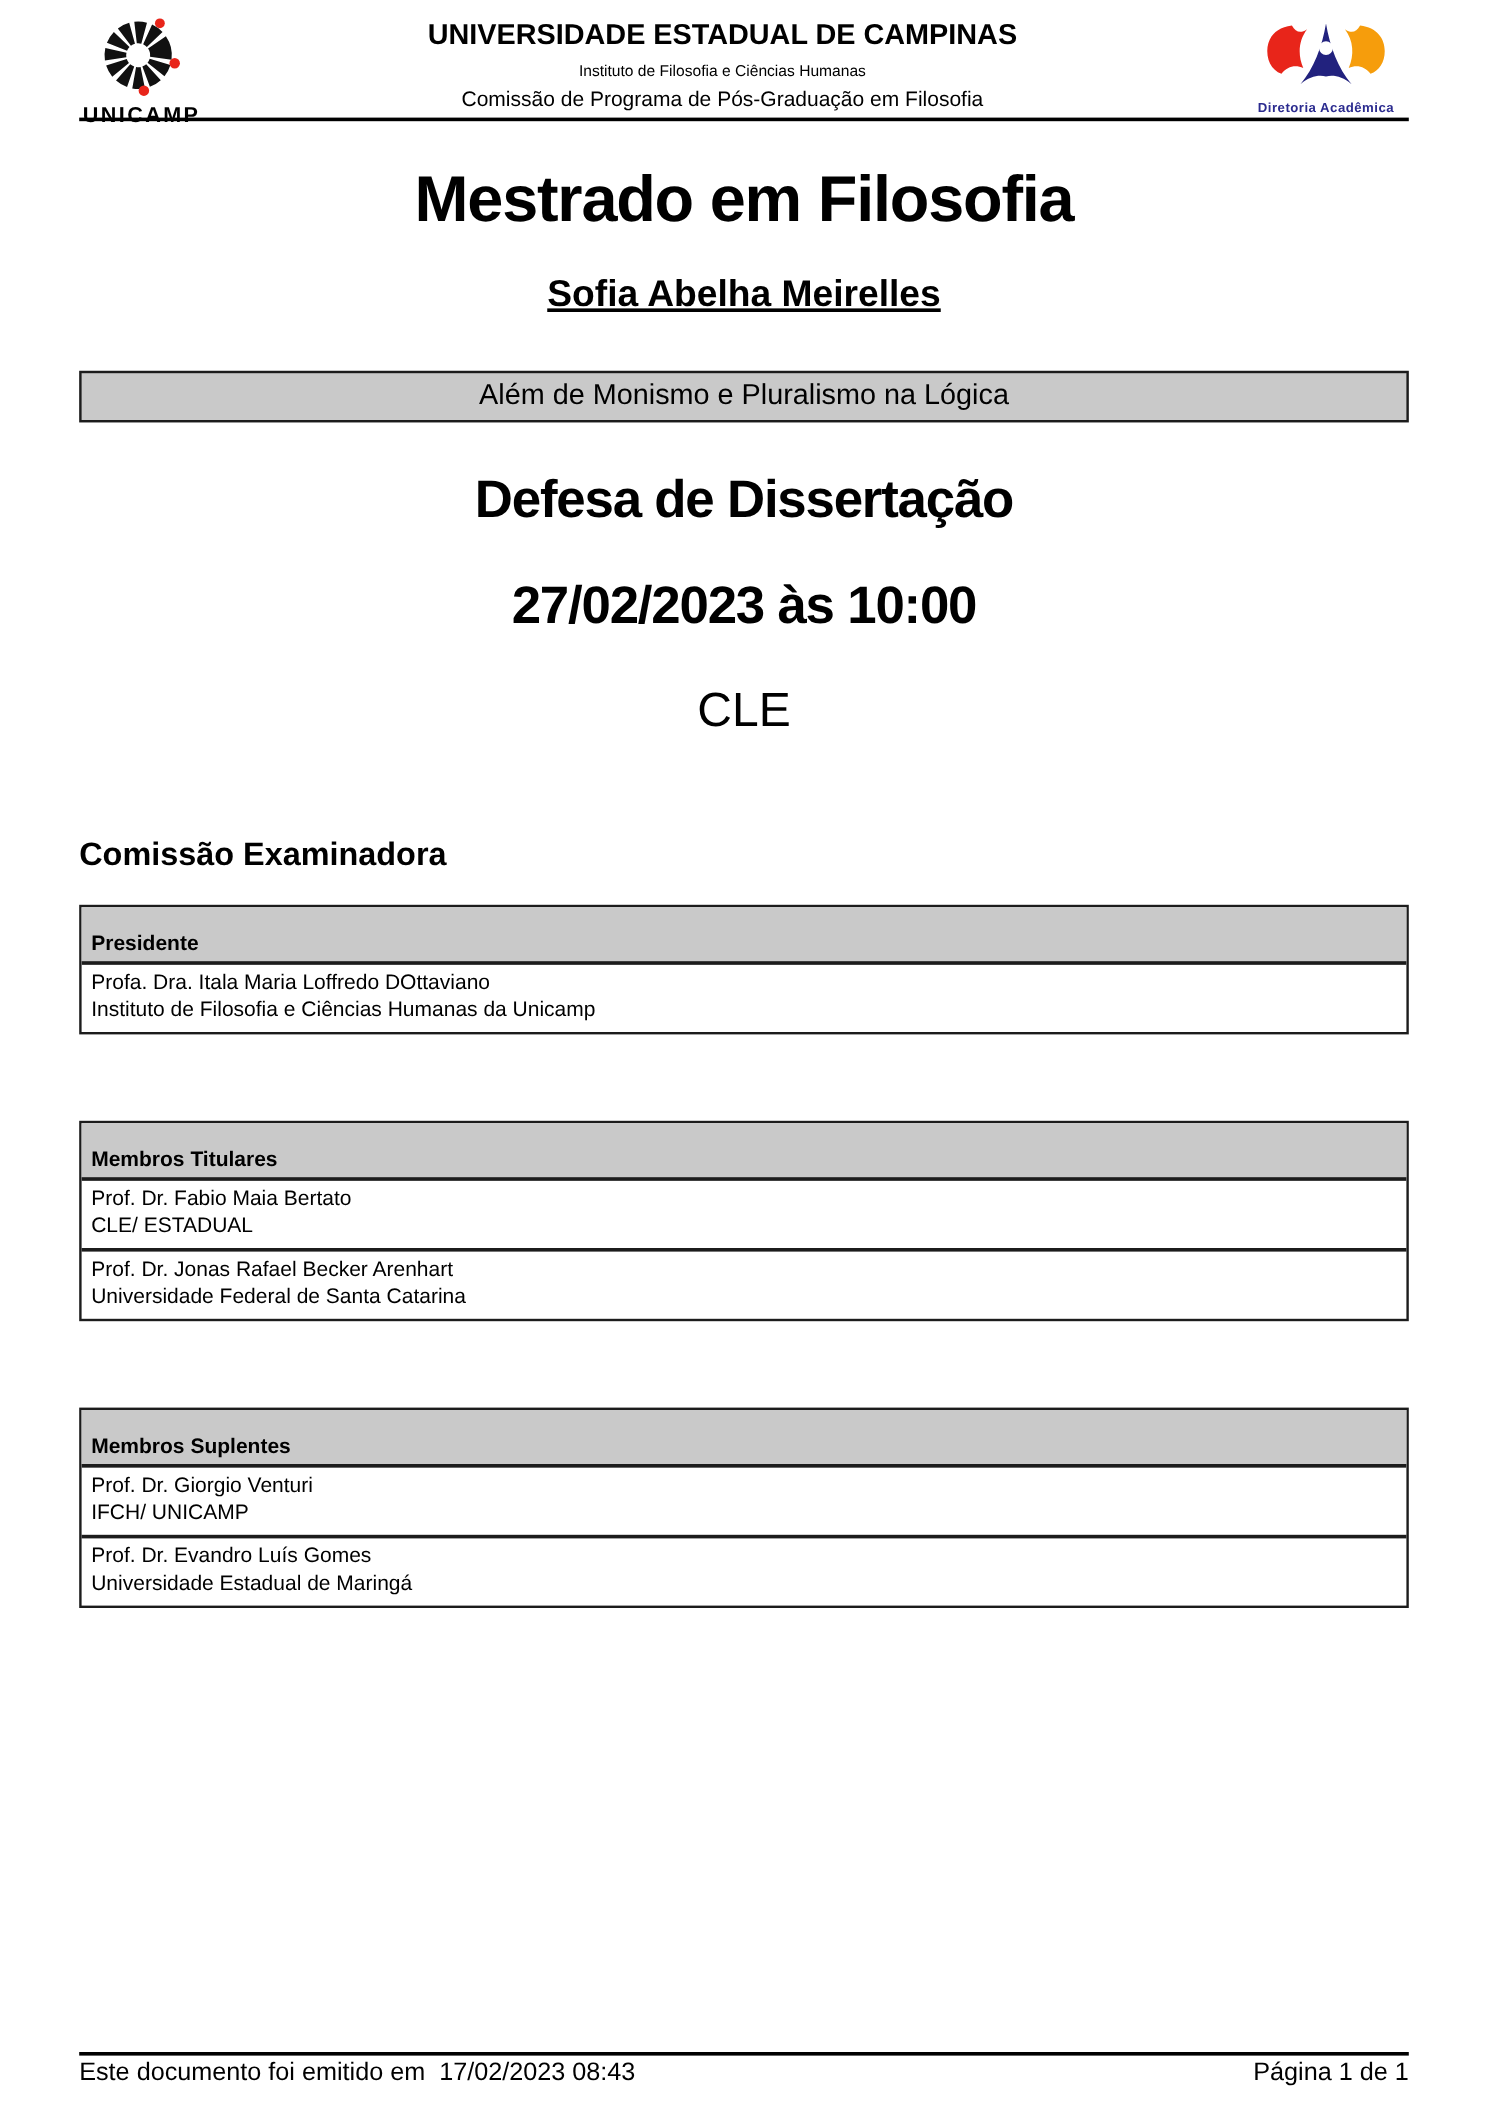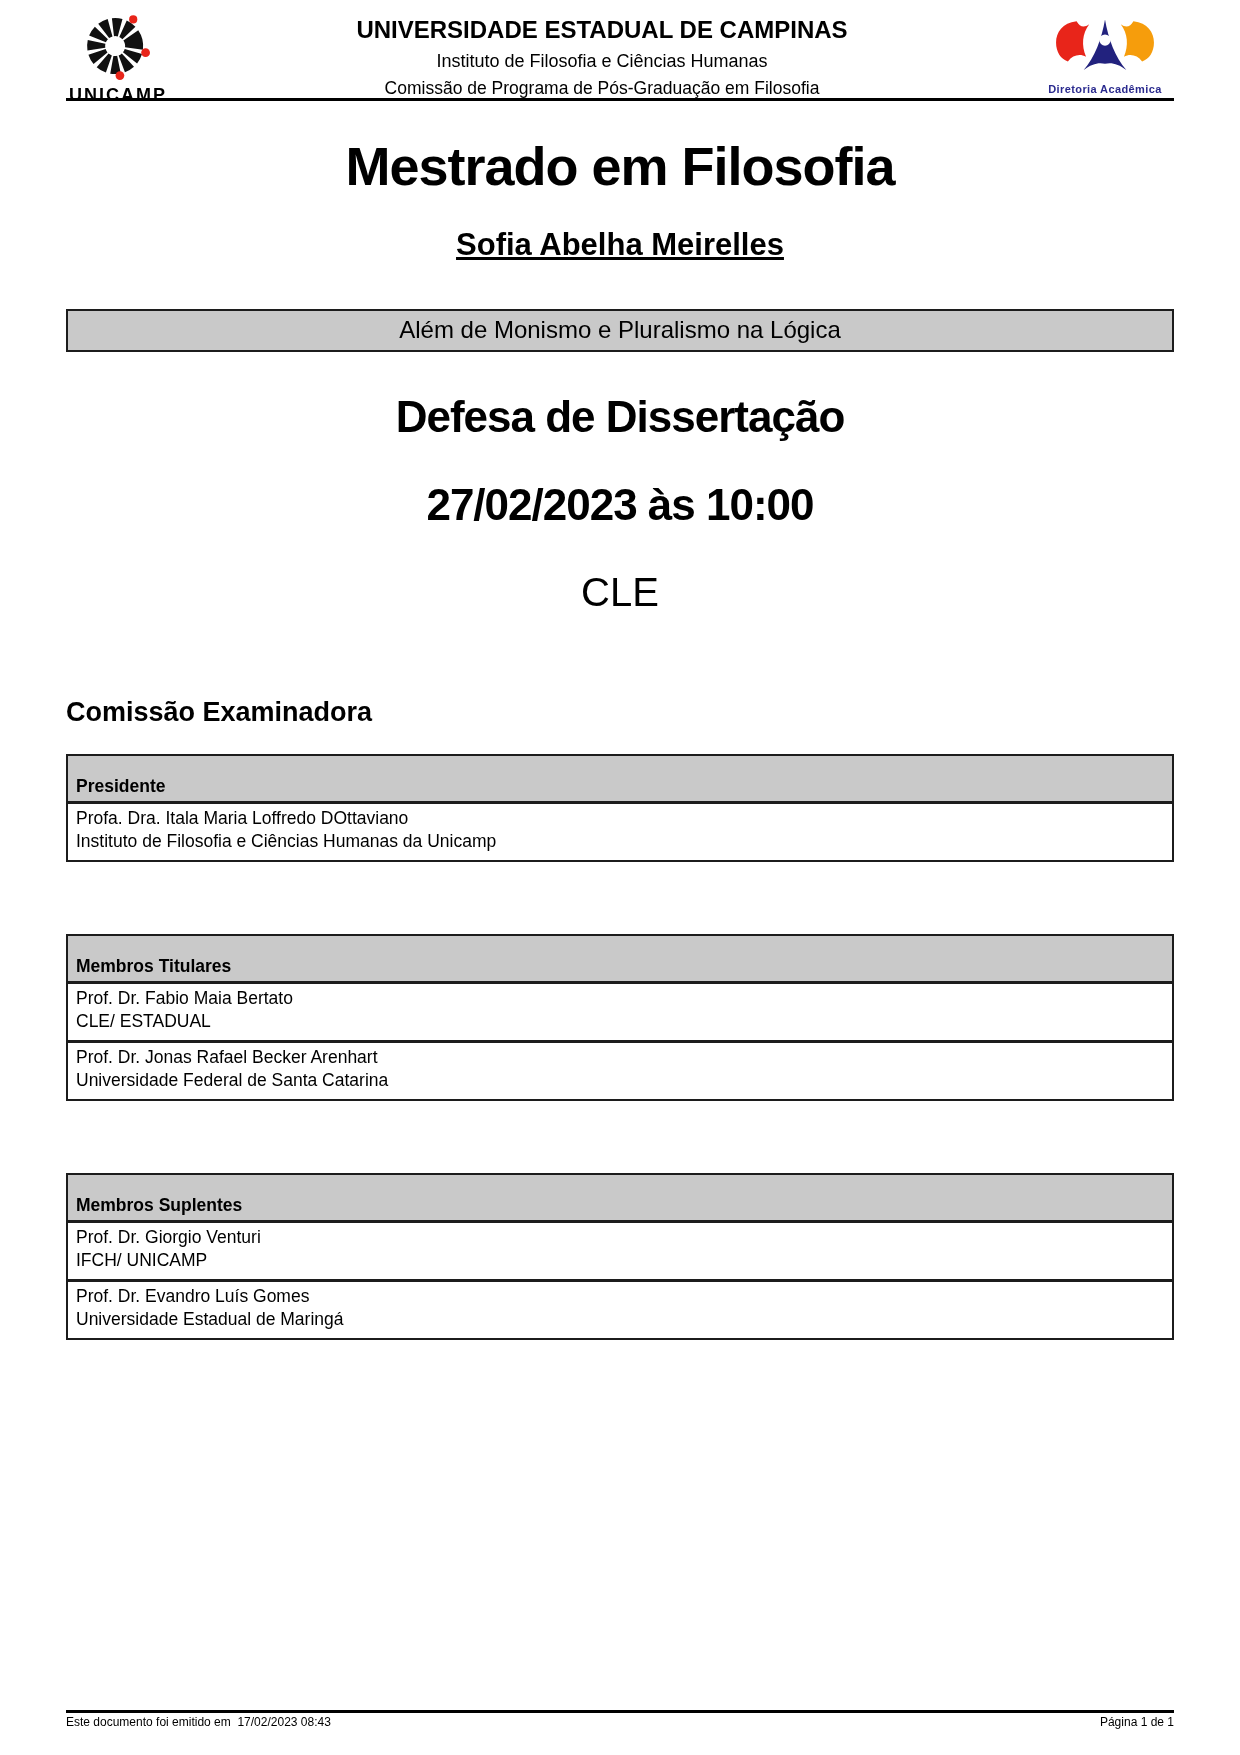--- a/index.html
+++ b/index.html
@@ -11,21 +11,21 @@
     color:#000;
     font-family:"Liberation Sans","DejaVu Sans",sans-serif;
     overflow:hidden;
   }
   
   .header { display:flex; align-items:flex-start; padding:8px 60px 0 62px; height:96px; }
   .logo-unicamp { width:112px; text-align:center; flex:0 0 auto; }
   .unicamp-wordmark { font-weight:bold; font-size:18px; letter-spacing:2px; margin-top:-5px; }
   .header-center { flex:1 1 auto; text-align:center; padding-top:8px; }
   .h-univ { font-size:24px; font-weight:bold; margin-bottom:7px; }
-  .h-inst { font-size:18px; margin-bottom:6px; }
+  .h-inst { font-size:13px; margin-bottom:6px; }
   .h-comm { font-size:17.5px; }
   .logo-dac { width:150px; flex:0 0 auto; text-align:center; padding-top:10px; }
   .dac-label { font-size:11px; font-weight:bold; color:#2b2b8f; margin-top:1px; letter-spacing:0.4px; }
   .header-rule { margin:2px 66px 0; border-top:3px solid #000; }
   
   .program-title   { text-align:center; font-size:54px; font-weight:bold; margin-top:34px; letter-spacing:-1px; }
   .candidate-name  { text-align:center; font-size:31px; font-weight:bold; margin-top:30px;text-decoration:underline; }
   .thesis-box {
     margin:46px 66px 0; background:#c9c9c9; border:2px solid #1c1c1c;
     text-align:center; font-size:24px; padding:5px 0 6px;
@@ -42,21 +42,21 @@
     font-weight:bold; font-size:17.5px; padding:20px 8px 4px;
   }
   .ct-row { padding:3px 8px 7px; border-bottom:3px solid #1c1c1c; }
   .ct-row:last-child { border-bottom:none; }
   .ct-name, .ct-aff { font-size:17.5px; line-height:23px; }
   
   .footer {
     position:absolute; left:66px; right:66px; top:1710px;
     border-top:3px solid #000;
     display:flex; justify-content:space-between;
-    font-size:12px; padding-top:2px;
+    font-size:21px; padding-top:2px;
   }
   .footer-issued { white-space:pre; }
 </style>
 </head>
 <body>
 
 <div class="page">
 
   <header class="header">
     <div class="logo-unicamp">

